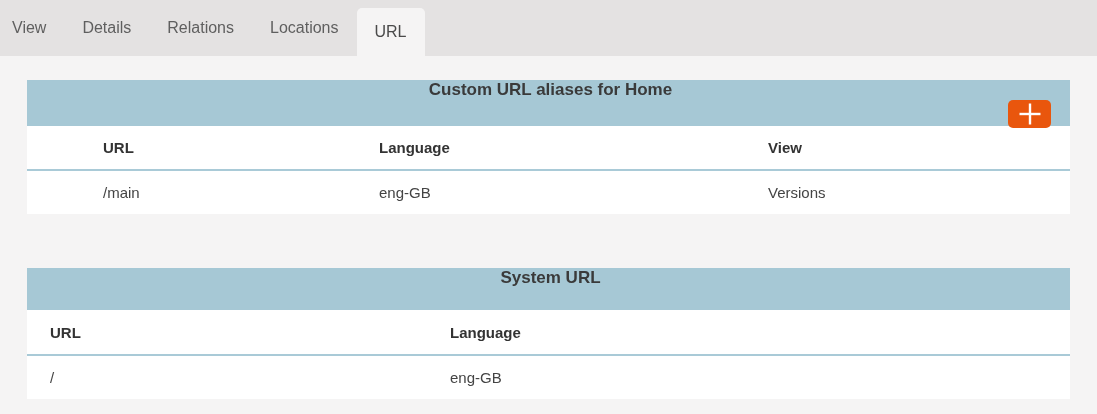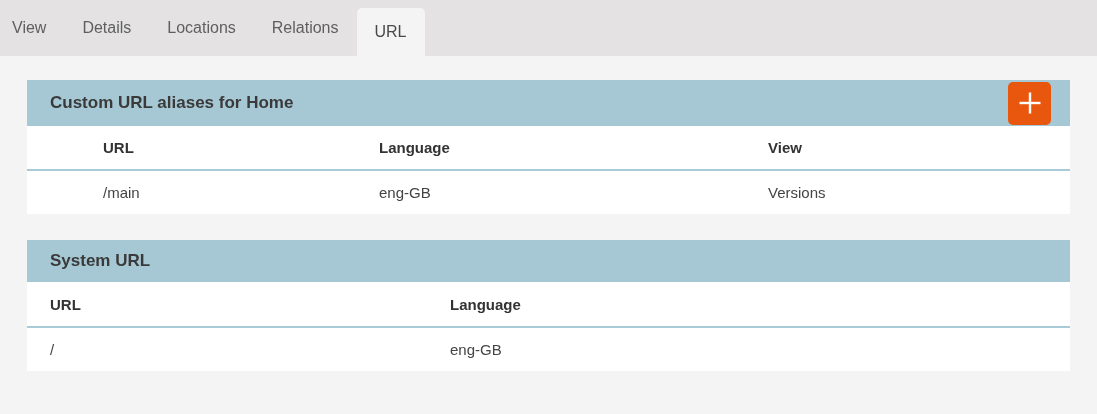--- a/index.html
+++ b/index.html
@@ -31,27 +31,28 @@
     background: #f5f4f4;
     border-radius: 5px 5px 0 0;
     margin-top: 8px;
     color: #4a4a4a;
   }
 
   
   .content { padding: 24px 27px 0 27px; }
 
   .panel { width: 100%; }
-  .panel + .panel { margin-top: 26px; }
+  .panel + .panel { margin-top: 54px; }
 
   .panel-header {
     background: #a6c8d5;
     display: flex;
     align-items: center;
     padding: 0 19px 0 23px;
+    flex-direction: column;
   }
   .panel-header.tall { height: 46px; }
   .panel-header.short { height: 42px; }
   .panel-title {
     font-size: 17px;
     font-weight: bold;
     color: #3a3a3a;
   }
   .add-button {
     margin-left: auto;
@@ -95,22 +96,22 @@
   .system-table th:first-child,
   .system-table td:first-child { padding-left: 23px; }
   .system-table thead th { height: 45px; }
 </style>
 </head>
 <body>
 
 <nav class="tab-bar">
   <div class="tab">View</div>
   <div class="tab">Details</div>
+  <div class="tab">Relations</div>
   <div class="tab">Locations</div>
-  <div class="tab">Relations</div>
   <div class="tab active">URL</div>
 </nav>
 
 <main class="content">
 
   <section class="panel">
     <div class="panel-header tall">
       <span class="panel-title">Custom URL aliases for Home</span>
       <button class="add-button">
         <span>

